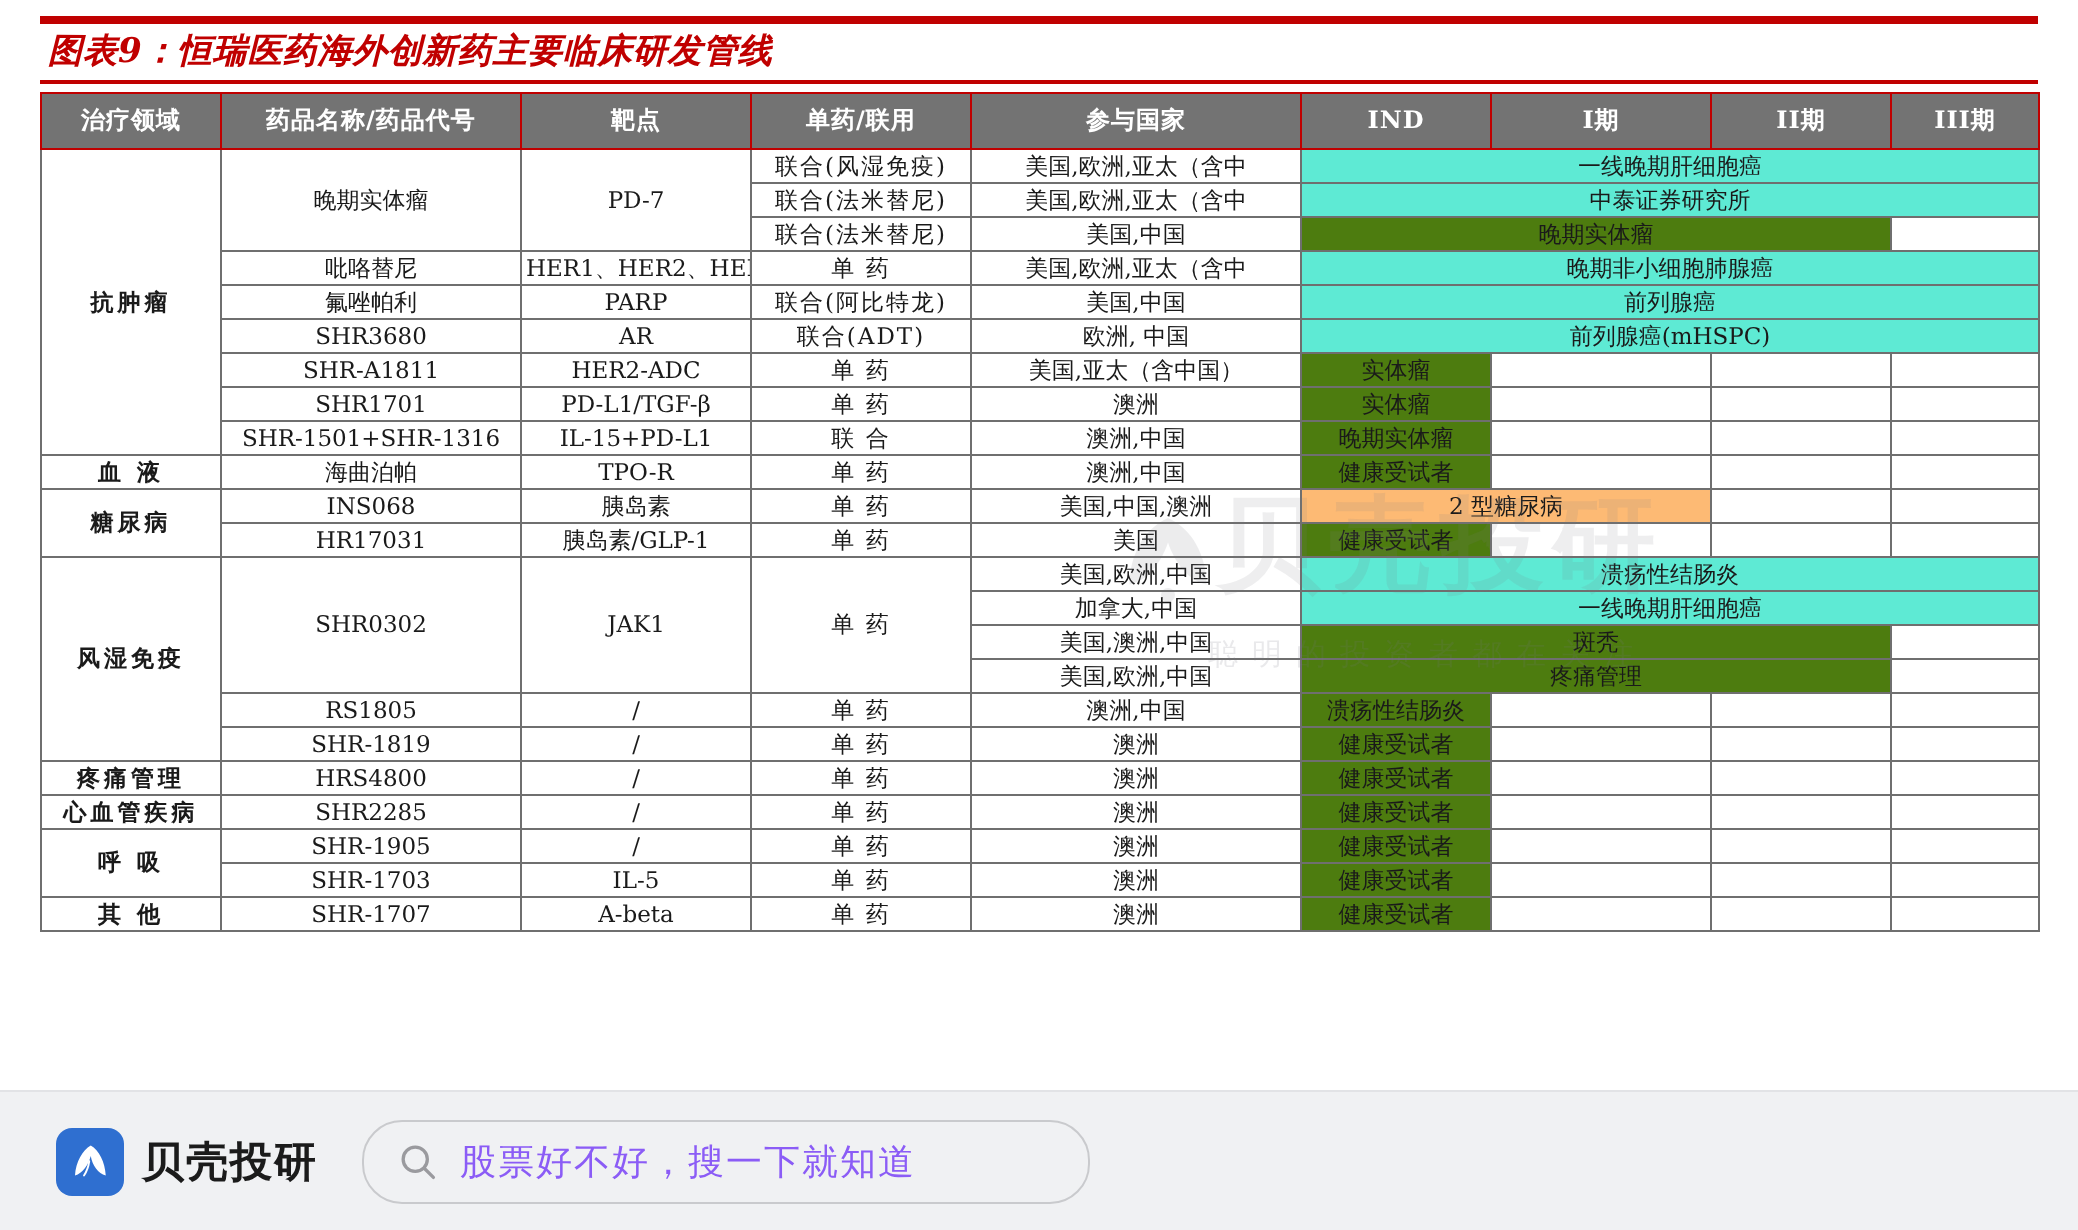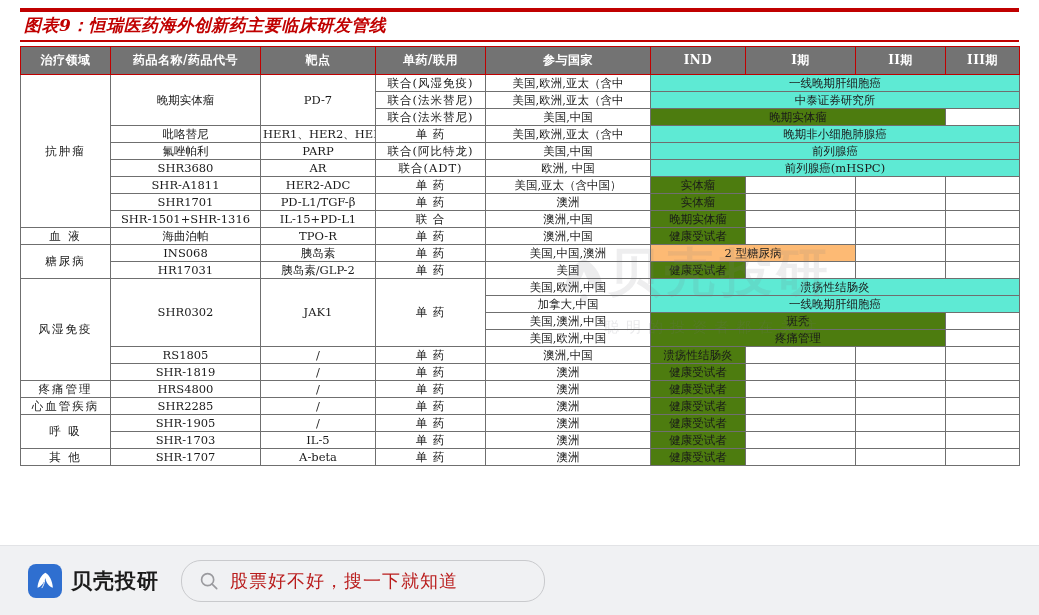--- a/index.html
+++ b/index.html
@@ -40,21 +40,21 @@
     color:#1a1a1a;
     height:17px;
     box-sizing:border-box;
   }
   table.pipeline thead th{
     background:#737373;color:#ffffff;font-weight:bold;
     border:1px solid #c00000;
     height:28px;font-size:12px;letter-spacing:.5px;
   }
   table.pipeline thead th + th{border-left:1px solid #eab308;}
-  td.area{font-size:12.5px;letter-spacing:2px;}
+  td.area{font-size:12.5px;letter-spacing:2px;font-weight:bold;}
   td.drug{font-size:12px;}
   td.target{font-size:12px;}
   td.mono{font-size:11.5px;letter-spacing:1px;}
   td.country{font-size:11.5px;}
   
   td.fill-a{background:#5eead4;}
   td.fill-b{background:#fdba74;}
   td.fill-c{background:#4d7c0f;}
   td.empty{background:#ffffff;}
 
@@ -108,21 +108,21 @@
   .searchbox{
     margin-left:22px;
     width:362px;height:40px;border:1px solid #c9cacd;border-radius:20px;
     background:#f0f1f3;
     display:flex;align-items:center;
   }
   .search-icon{margin-left:16px;flex:0 0 auto;}
   .search-ph{
     margin-left:10px;
     font-family:"Liberation Sans",sans-serif;
-    font-size:18px;color:#b91c1c;letter-spacing:1px;white-space:nowrap;
+    font-size:18px;color:#8b5cf6;letter-spacing:1px;white-space:nowrap;
   }
 </style>
 </head>
 <body>
 
 <div class="page">
 
   <div class="rule-top"></div>
   <div class="chart-title">图表9：恒瑞医药海外创新药主要临床研发管线</div>
   <div class="rule-bot"></div>
@@ -240,21 +240,21 @@
             <td class="drug">INS068</td>
             <td class="target">胰岛素</td>
             <td class="mono">单 药</td>
             <td class="country">美国,中国,澳洲</td>
             <td class="fill-b" colspan="2">2 型糖尿病</td>
             <td class="empty"></td>
             <td class="empty"></td>
           </tr>
           <tr>
             <td class="drug">HR17031</td>
-            <td class="target">胰岛素/GLP-2</td>
+            <td class="target">胰岛素/GLP-1</td>
             <td class="mono">单 药</td>
             <td class="country">美国</td>
             <td class="fill-c">健康受试者</td>
             <td class="empty"></td>
             <td class="empty"></td>
             <td class="empty"></td>
           </tr>
           <tr>
             <td class="area" rowspan="6">风湿免疫</td>
             <td class="drug" rowspan="4">SHR0302</td>

